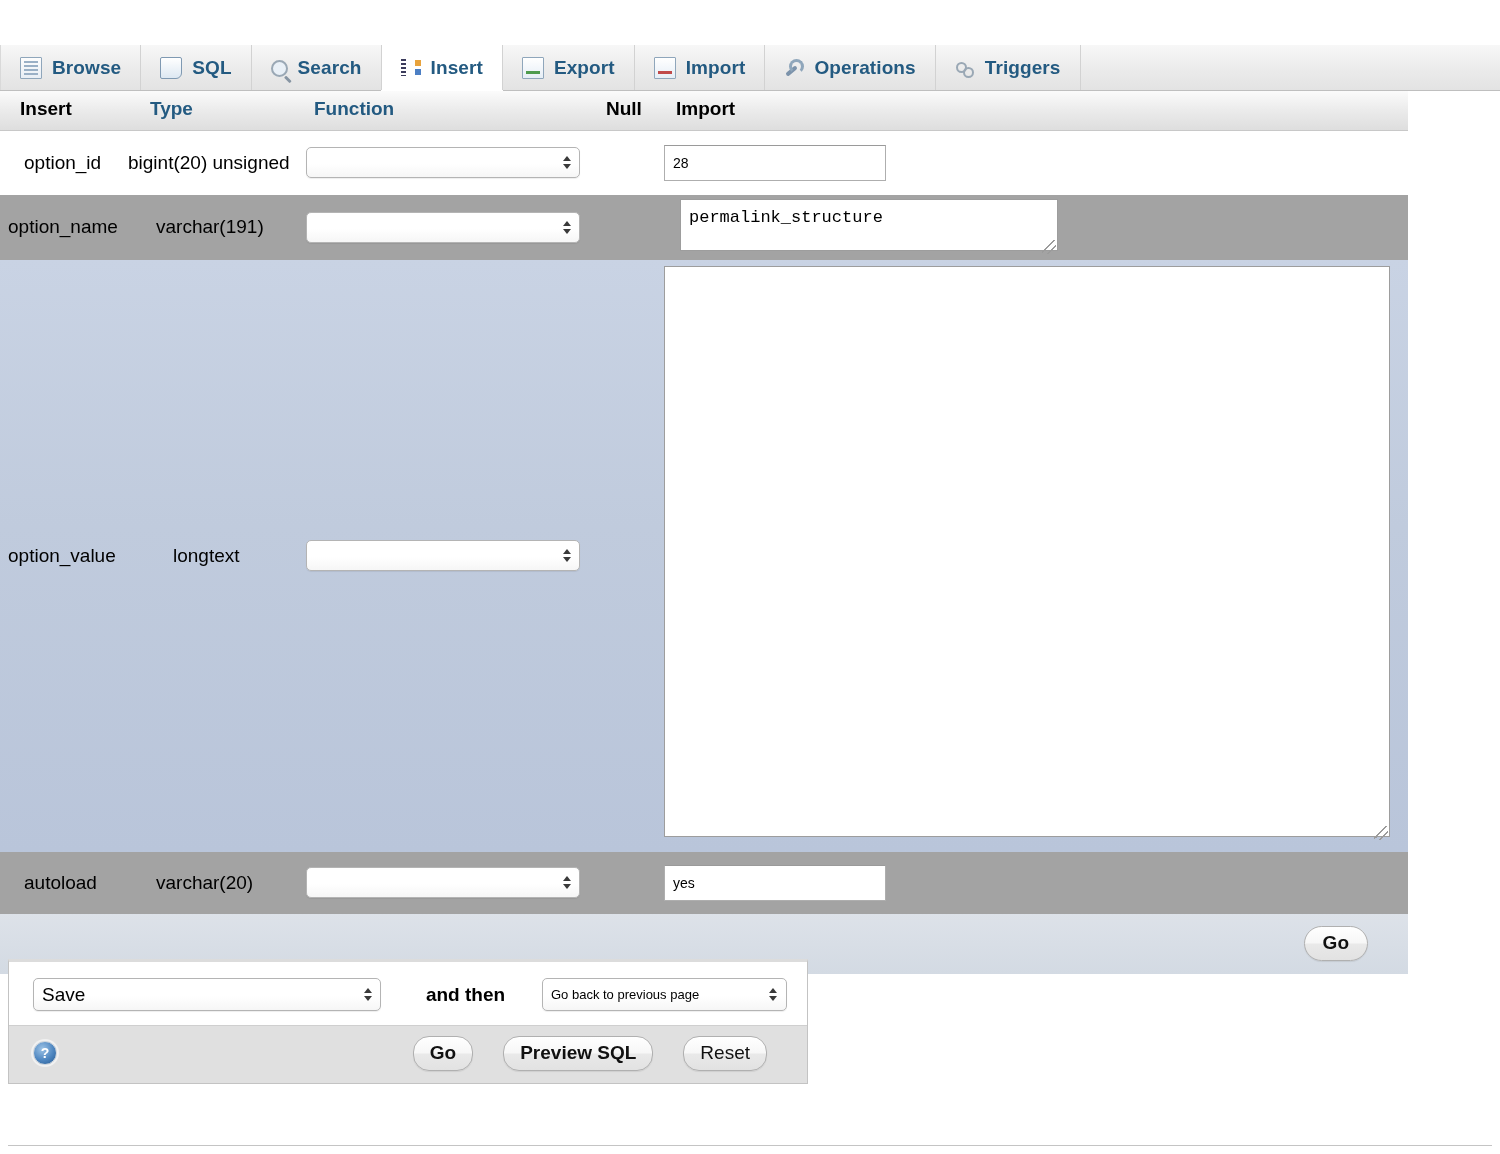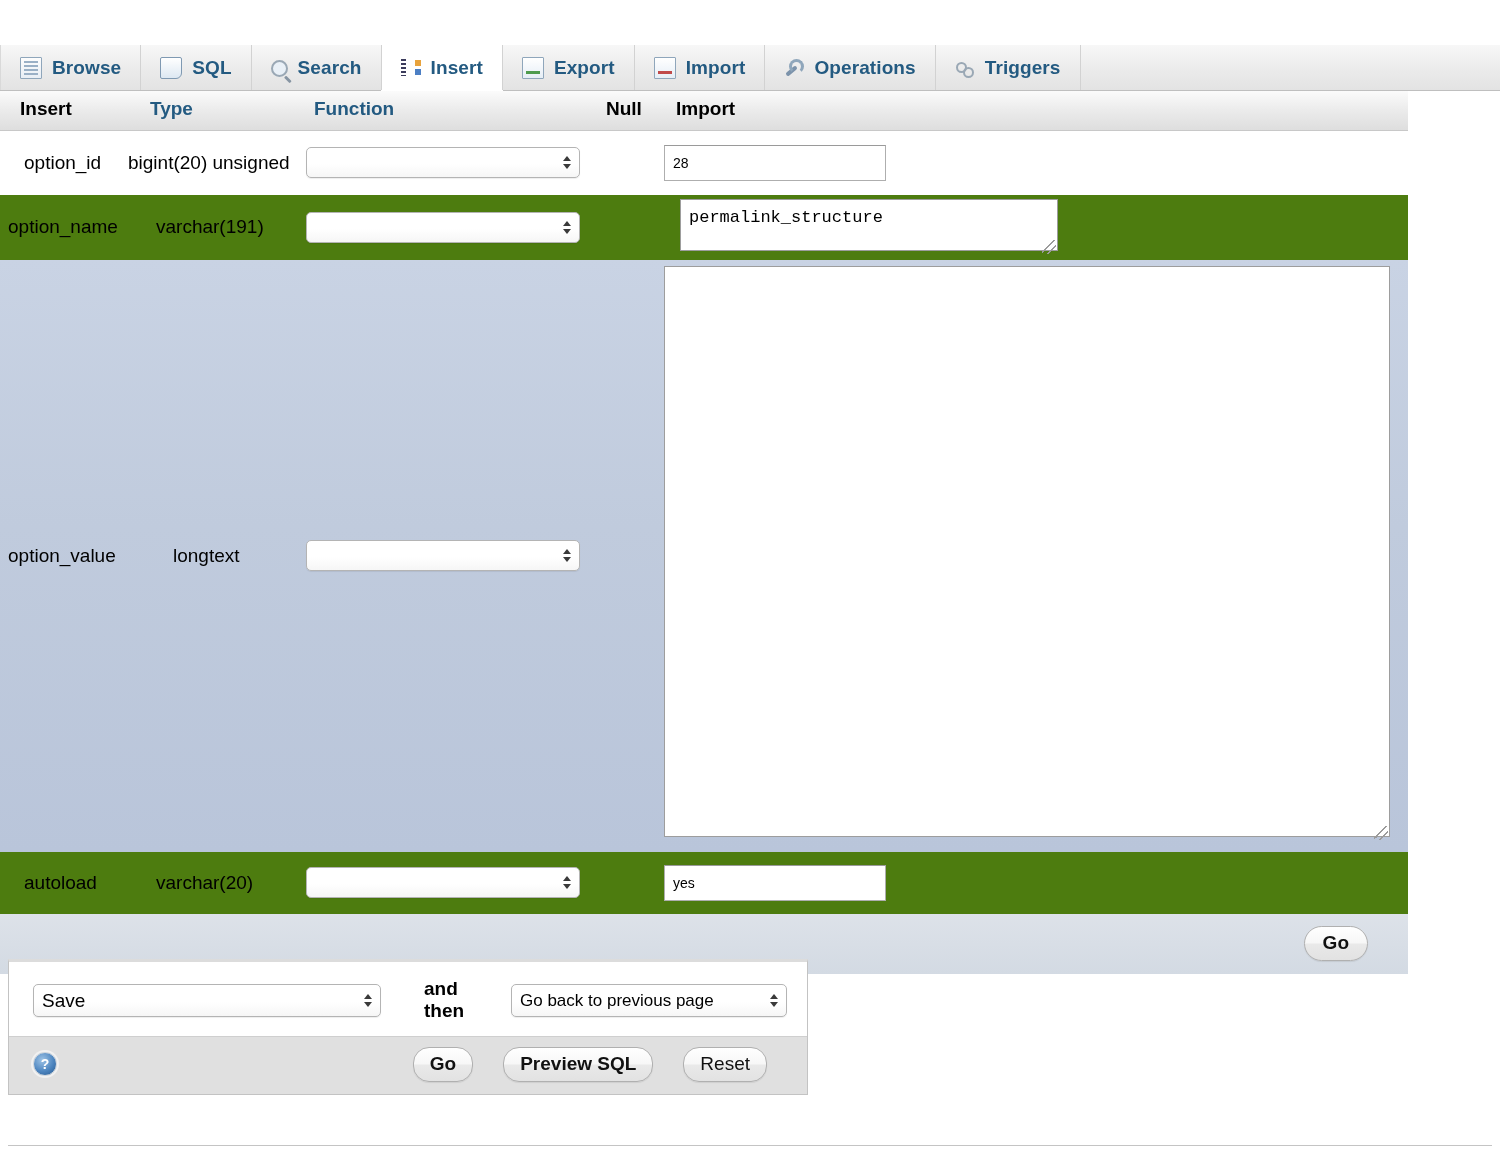--- a/index.html
+++ b/index.html
@@ -154,21 +154,21 @@
   th.th-func   { color:#235a81; padding-left: 8px; }
   th.th-null   { color:#000; }
   th.th-value  { color:#000; padding-left: 12px; }
 
   .ins-table td {
     vertical-align: middle;
     font-size: 19px;
     color: #000;
   }
   tr.row-white td { background: #ffffff; }
-  tr.row-grey  td { background: #4d7c0f; }
+  tr.row-grey  td { background: #a3a3a3; }
   tr.row-hl    td { background: linear-gradient(to bottom,#c9d3e4 0%, #c0cbdd 45%, #b9c5da 100%); }
   tr.row-foot  td { background: linear-gradient(to bottom,#dde2e9 0%, #d3dae3 100%); height: 58px; }
 
   td.c-col  { padding-left: 24px; }
   td.c-type { padding-left: 0px; }
   td.c-func { padding-left: 0px; }
   td.c-null { }
   td.c-val  { padding-left: 0px; }
 
   
@@ -265,21 +265,21 @@
     border: 1px solid #c3c3c3;
     border-top: 3px solid #dcdcdc;
     box-sizing: border-box;
     background: #ffffff;
   }
   .bp-top {
     background: #ffffff;
     padding: 16px 20px 14px 24px;
     display: flex;
     align-items: center;
-    gap: 7px;
+    gap: 0;
     justify-content: space-between;
   }
   .bp-and {
     font-weight: bold;
     font-size: 19px;
     color: #000;
     margin: 0 28px 0 36px;
   }
   .bp-bottom {
     background: #e0e0e0;
@@ -496,21 +496,21 @@
       </select>
       <span class="arrows">
           <i class="up"></i>
           <i class="down"></i>
         </span>
     </span>
 
     <span class="bp-and">and then</span>
 
     <span class="sel-wrap">
-      <select class="mac" style="width:276px;height:33px;font-size:17px">
+      <select class="mac" style="width:245px;height:33px;font-size:13px">
         <option>Go back to previous page</option>
       </select>
       <span class="arrows">
           <i class="up"></i>
           <i class="down"></i>
         </span>
     </span>
   </div>
 
   <div class="bp-bottom">

